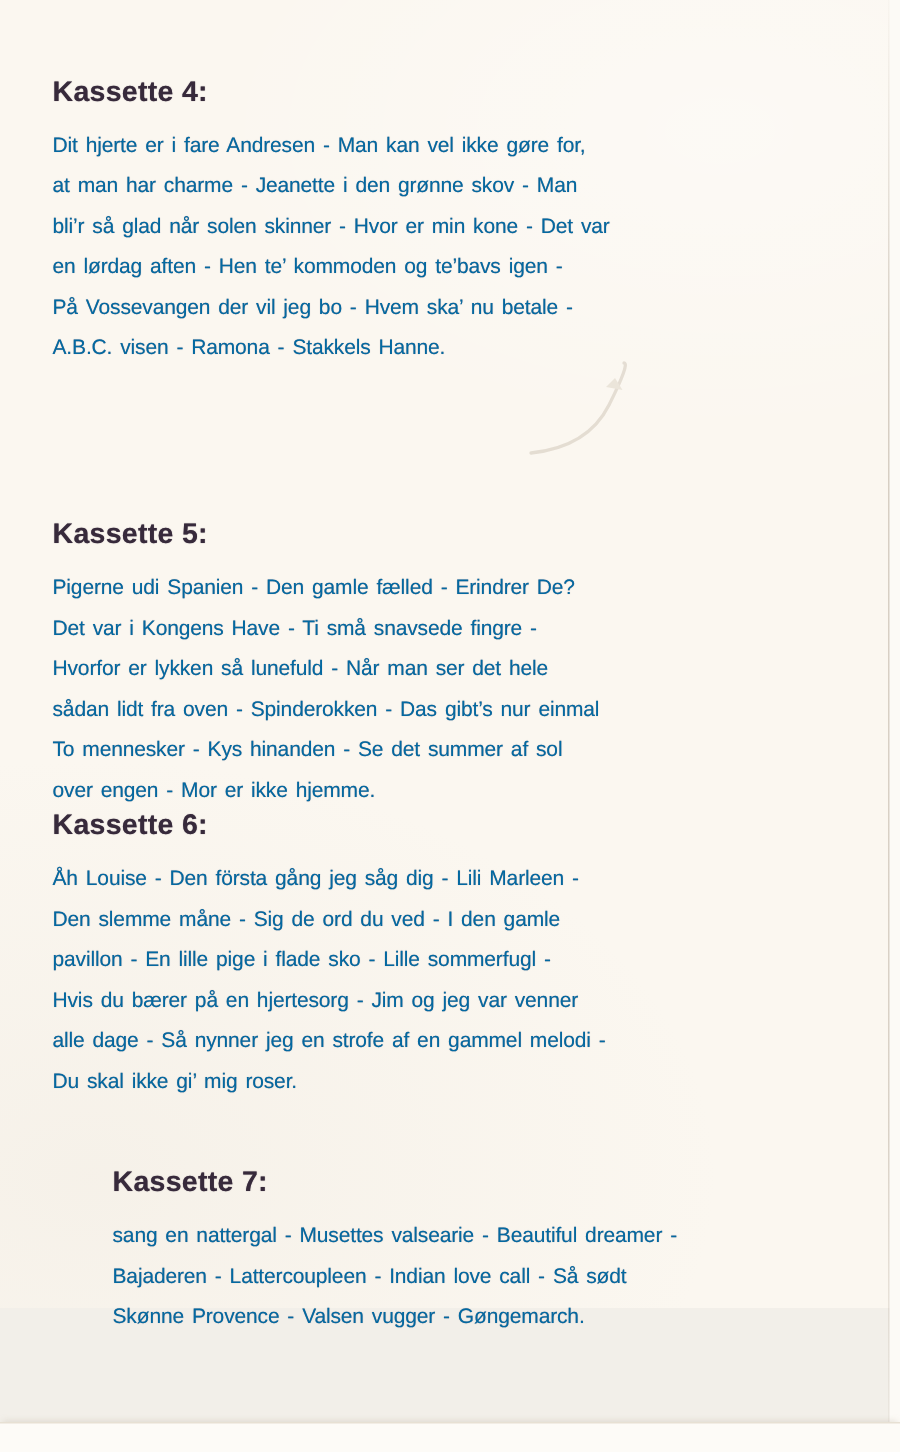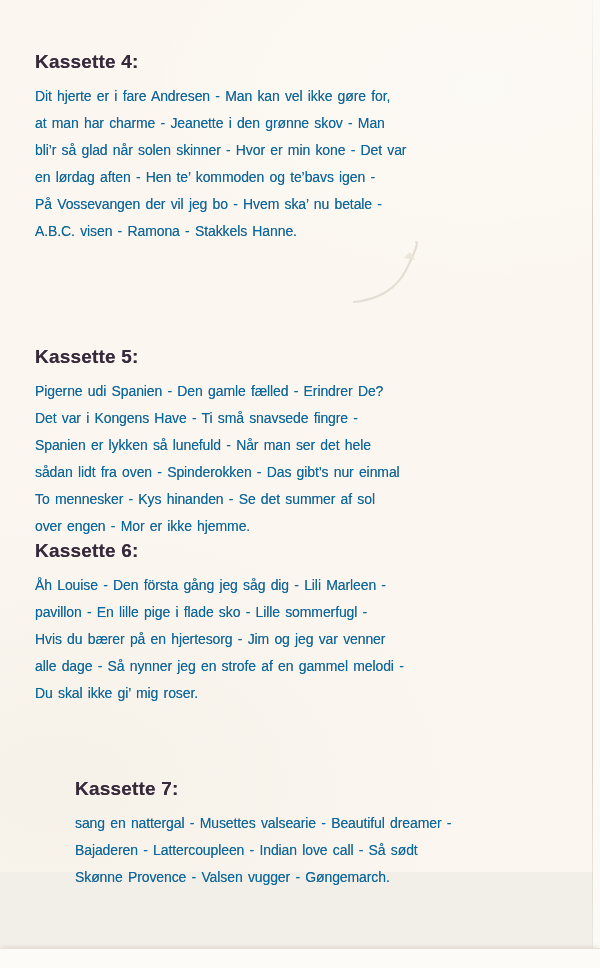--- a/index.html
+++ b/index.html
@@ -107,29 +107,30 @@
     <div class="track-line">bli’r så glad når solen skinner - Hvor er min kone - Det var</div>
     <div class="track-line">en lørdag aften - Hen te’ kommoden og te’bavs igen -</div>
     <div class="track-line">På Vossevangen der vil jeg bo - Hvem ska’ nu betale -</div>
     <div class="track-line">A.B.C. visen - Ramona - Stakkels Hanne.</div>
   </section>
 
   <section class="kassette sec-5">
     <h2>Kassette 5:</h2>
     <div class="track-line">Pigerne udi Spanien - Den gamle fælled - Erindrer De?</div>
     <div class="track-line">Det var i Kongens Have - Ti små snavsede fingre -</div>
-    <div class="track-line">Spanien er lykken så lunefuld - Når man ser det hele</div>
+    <div class="track-line">Hvorfor er lykken så lunefuld - Når man ser det hele</div>
     <div class="track-line">sådan lidt fra oven - Spinderokken - Das gibt’s nur einmal</div>
     <div class="track-line">To mennesker - Kys hinanden - Se det summer af sol</div>
     <div class="track-line">over engen - Mor er ikke hjemme.</div>
   </section>
 
   <section class="kassette sec-6">
     <h2>Kassette 6:</h2>
     <div class="track-line">Åh Louise - Den första gång jeg såg dig - Lili Marleen -</div>
+    <div class="track-line">Den slemme måne - Sig de ord du ved - I den gamle</div>
     <div class="track-line">pavillon - En lille pige i flade sko - Lille sommerfugl -</div>
     <div class="track-line">Hvis du bærer på en hjertesorg - Jim og jeg var venner</div>
     <div class="track-line">alle dage - Så nynner jeg en strofe af en gammel melodi -</div>
     <div class="track-line">Du skal ikke gi’ mig roser.</div>
   </section>
 
   <section class="kassette sec-7">
     <h2>Kassette 7:</h2>
     <div class="track-line">sang en nattergal - Musettes valsearie - Beautiful dreamer -</div>
     <div class="track-line">Bajaderen - Lattercoupleen - Indian love call - Så sødt</div>

